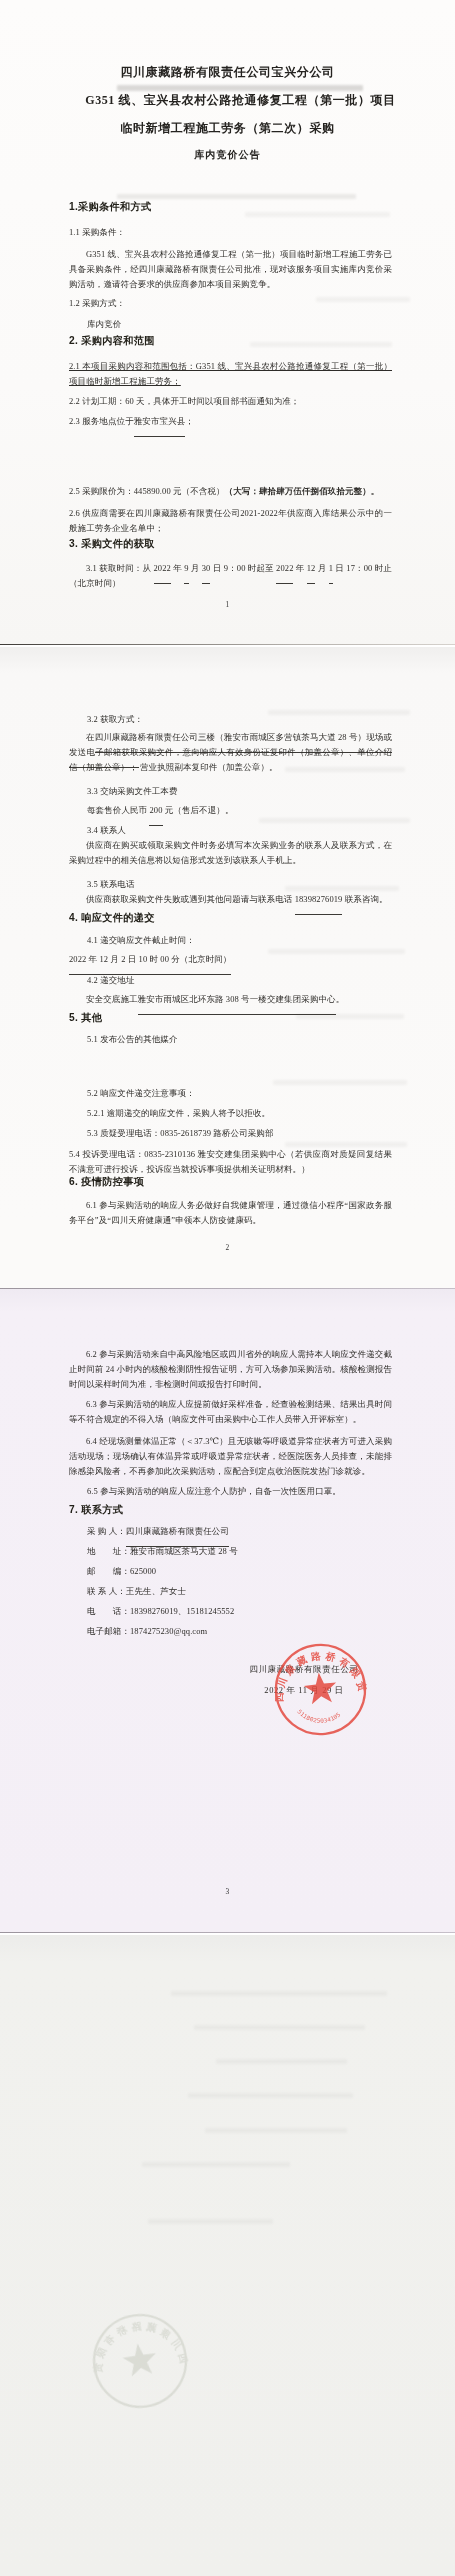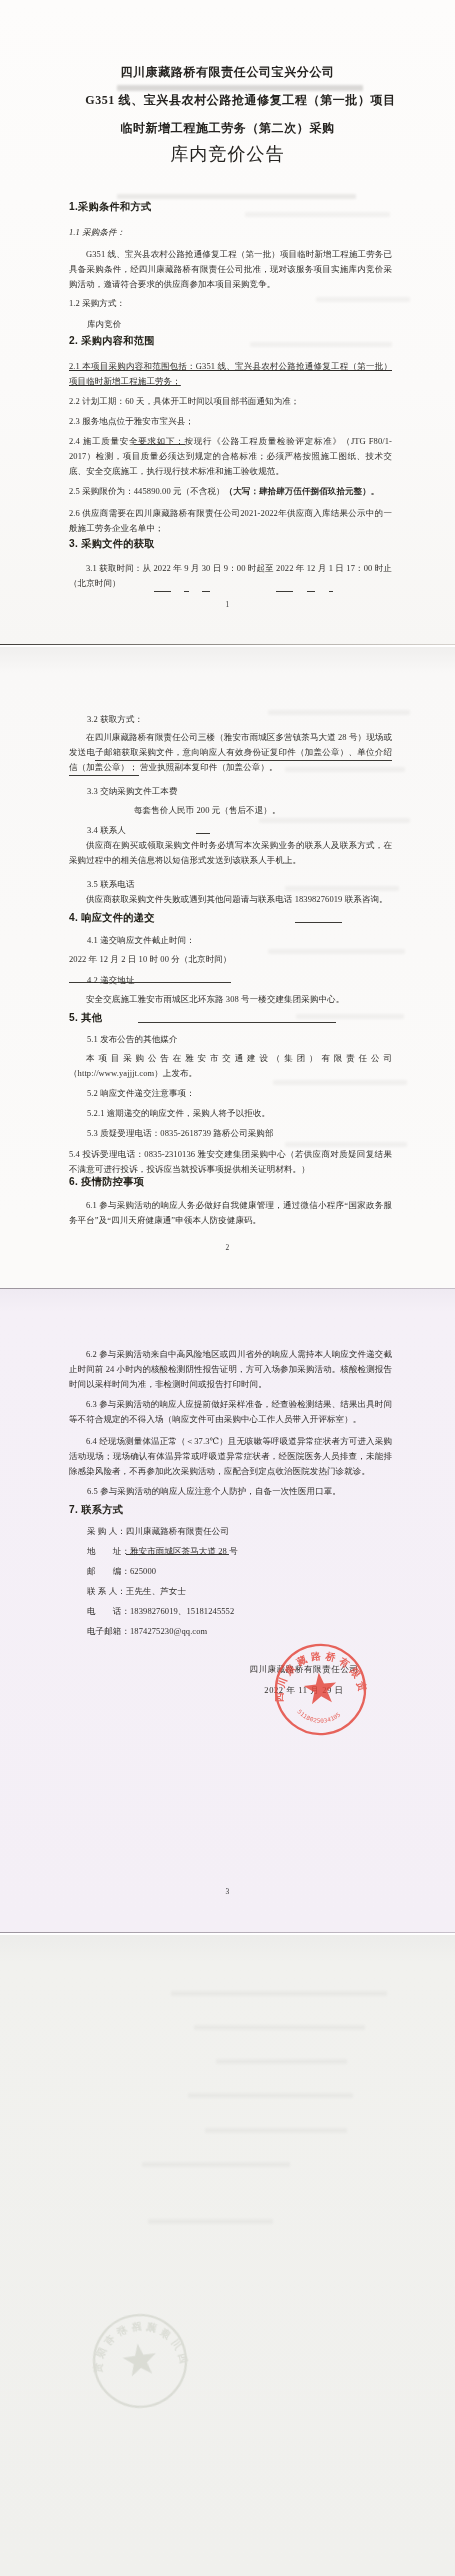--- a/index.html
+++ b/index.html
@@ -10,28 +10,28 @@
   .page-2{background:linear-gradient(180deg,#f0efee 0,#f9f8f7 26px,#fbfaf9 100%);}
   .page-3{background:linear-gradient(180deg,#efeaf2 0,#f5f0f7 23px,#f4eff6 100%);}
   .page-4{background:linear-gradient(180deg,#ececea 0,#f1f1ee 28.5px,#f0f0ed 100%);}
   .divider{position:absolute;left:0;width:455px;z-index:5;}
   .divider .dark{height:1.1px;background:linear-gradient(90deg,#3f3c38 0,#78746f 30%,#b5b1ac 65%,#d6d2cd 100%);}
   .divider .lite{height:2.3px;background:#ffffff;}
   .divider.soft .dark{background:linear-gradient(90deg,#9b949d 0,#b3acb6 50%,#c6bfc9 100%);}
   .blk{position:absolute;left:69px;width:323px;font-size:8.5px;line-height:15px;color:#2e2c29;
        letter-spacing:0.1px;}
   .title{left:0;width:455px;text-align:center;font-size:12px;line-height:17px;font-weight:bold;color:#252320;letter-spacing:0.6px;}
-  .title-lg{left:0;width:455px;text-align:center;font-size:18px;line-height:17px;font-weight:normal;color:#252320;letter-spacing:1.1px;}
+  .title-lg{left:0;width:455px;text-align:center;font-size:10px;line-height:17px;font-weight:bold;color:#252320;letter-spacing:1.1px;}
   .h1{font-family:"Liberation Sans","DejaVu Sans",sans-serif;font-weight:bold;font-size:10.2px;line-height:13.7px;color:#222019;letter-spacing:0.3px;}
   .para{text-align:justify;}
   .indent{text-indent:17px;}
   .item-indent,.kv{left:87px;width:306px;}
   .pageno{left:0;width:455px;text-align:center;font-size:7.4px;color:#333;}
   .sign{left:233px;width:142px;text-align:center;letter-spacing:0.6px;}
-  .u{border-bottom:0.6px solid #3c3a36;padding-bottom:18px;}
+  .u{border-bottom:0.6px solid #3c3a36;padding-bottom:10px;}
   .b{font-weight:bold;}
   .ghost{position:absolute;background:#55514c;opacity:.10;filter:blur(1.1px);border-radius:1.1px;z-index:1;}
   .ghost.strong{opacity:.20;filter:blur(0.9px);}
   .ghost.faint{opacity:.055;}
   .ghost4{position:absolute;background:#70706a;opacity:.06;filter:blur(0.9px);border-radius:1.1px;}
   .stamp{position:absolute;z-index:6;}
   .stamp-red{left:272px;top:352px;width:97px;height:97px;opacity:.82;transform:rotate(-6deg);}
   .stamp-ghost{left:90px;top:377px;width:100px;height:100px;opacity:.30;transform:scaleX(-1) rotate(8deg);filter:blur(0.6px);}
 </style>
 </head>
@@ -43,61 +43,59 @@
     <div class="ghost strong" style="top:85px;left:117px;width:246px;height:6.3px;"></div>
     <div class="ghost" style="top:194px;left:117px;width:239px;height:5.1px;"></div>
     <div class="ghost faint" style="top:212px;left:245px;width:145px;height:4.6px;"></div>
     <div class="ghost faint" style="top:297px;left:316px;width:94px;height:4.6px;"></div>
     <div class="ghost faint" style="top:342px;left:250px;width:142px;height:4.6px;"></div>
   <div class="blk title" style="top: 64px;"><span>四川康藏路桥有限责任公司宝兴分公司</span></div>
       <div class="blk title" style="top: 92px; margin-left: 13px;"><span>G351 线、宝兴县农村公路抢通修复工程（第一批）项目</span></div>
       <div class="blk title" style="top: 120px;"><span>临时新增工程施工劳务（第二次）采购</span></div>
       <div class="blk title-lg" style="top: 146px;"><span>库内竞价公告</span></div>
       <div class="blk h1" style="top: 200px;"><span>1.采购条件和方式</span></div>
-      <div class="blk item" style="top: 225px; font-style: italic;"><span>1.1 采购条件：</span></div>
+      <div class="blk item" style="top: 225px;"><span>1.1 采购条件：</span></div>
       <div class="blk para indent para" style="top: 247px;"><span>G351 线、宝兴县农村公路抢通修复工程（第一批）项目临时新增工程施工劳务已具备采购条件，经四川康藏路桥有限责任公司批准，现对该服务项目实施库内竞价采购活动，邀请符合要求的供应商参加本项目采购竞争。</span></div>
       <div class="blk item" style="top: 296px;"><span>1.2 采购方式：</span></div>
       <div class="blk item-indent" style="top: 317px;"><span>库内竞价</span></div>
       <div class="blk h1" style="top: 334px;"><span>2. 采购内容和范围</span></div>
       <div class="blk para para" style="top: 359px; text-decoration: underline;"><span>2.1 本项目采购内容和范围包括：G351 线、宝兴县农村公路抢通修复工程（第一批）项目临时新增工程施工劳务；</span></div>
       <div class="blk item" style="top: 394px;"><span>2.2 计划工期：60 天，具体开工时间以项目部书面通知为准；</span></div>
       <div class="blk item" style="top: 414px;"><span>2.3 服务地点位于</span><span class="u">雅安市宝兴县</span><span>；</span></div>
-      <div class="blk para para" style="top: 434px;"><span>2.4 施工质量安全要求如下：按现行《公路工程质量检验评定标准》（JTG F80/1-2017）检测，项目质量必须达到规定的合格标准；必须严格按照施工图纸、技术交底、安全交底施工，执行现行技术标准和施工验收规范。</span></div>
       <div class="blk item" style="top: 484px;"><span>2.5 采购限价为：445890.00 元（不含税）</span><span class="b">（大写：肆拾肆万伍仟捌佰玖拾元整）。</span></div>
       <div class="blk para para" style="top: 506px;"><span>2.6 供应商需要在四川康藏路桥有限责任公司2021-2022年供应商入库结果公示中的一般施工劳务企业名单中；</span></div>
       <div class="blk h1" style="top: 537px;"><span>3. 采购文件的获取</span></div>
       <div class="blk para indent para" style="top: 561px;"><span>3.1 获取时间：从 </span><span class="u">2022</span><span> 年 </span><span class="u">9</span><span> 月 </span><span class="u">30</span><span> 日 9：00 时起至 </span><span class="u">2022</span><span> 年 </span><span class="u">12</span><span> 月 </span><span class="u">1</span><span> 日 17：00 时止（北京时间）</span></div>
       <div class="blk pageno" style="top: 597px;"><span>1</span></div>
     </section>
 
   <section class="page page-2" style="top: 647px; height: 574px;">
     <div class="ghost faint" style="top:63px;left:268px;width:142px;height:5.1px;"></div>
     <div class="ghost faint" style="top:120px;left:285px;width:120px;height:4.6px;"></div>
     <div class="ghost faint" style="top:171px;left:259px;width:151px;height:4.6px;"></div>
     <div class="ghost faint" style="top:239px;left:285px;width:114px;height:4.6px;"></div>
     <div class="ghost faint" style="top:302px;left:268px;width:137px;height:4.6px;"></div>
     <div class="ghost faint" style="top:367px;left:296px;width:108px;height:4.6px;"></div>
     <div class="ghost faint" style="top:433px;left:273px;width:134px;height:4.6px;"></div>
     <div class="ghost faint" style="top:495px;left:285px;width:122px;height:4.6px;"></div>
   <div class="blk item-indent" style="top: 65px;"><span>3.2 获取方式：</span></div>
       <div class="blk para indent para" style="top: 83px;"><span>在</span><span class="u">四川康藏路桥有限责任公司三楼（雅安市雨城区多营镇茶马大道 28 号）现场或发送电子邮箱获取</span><span>采购文件，意向响应人有效身份证复印件（加盖公章）、单位介绍信（加盖公章）； 营业执照副本复印件（加盖公章）。</span></div>
       <div class="blk item-indent" style="top: 137px;"><span>3.3 交纳采购文件工本费</span></div>
-      <div class="blk item-indent" style="top: 156px; margin-left: 47px;"><span>每套售价人民币 </span><span class="u">200</span><span> 元（售后不退）。</span></div>
+      <div class="blk item-indent" style="top: 156px;"><span>每套售价人民币 </span><span class="u">200</span><span> 元（售后不退）。</span></div>
       <div class="blk item-indent" style="top: 176px;"><span>3.4 联系人</span></div>
       <div class="blk para indent para" style="top: 191px;"><span>供应商在购买或领取采购文件时务必填写本次采购业务的联系人及联系方式，在采购过程中的相关信息将以短信形式发送到该联系人手机上。</span></div>
       <div class="blk item-indent" style="top: 230px;"><span>3.5 联系电话</span></div>
       <div class="blk para indent para" style="top: 245px;"><span>供应商获取采购文件失败或遇到其他问题请与联系电话 </span><span class="u">18398276019</span><span> 联系咨询。</span></div>
       <div class="blk h1" style="top: 264px;"><span>4. 响应文件的递交</span></div>
       <div class="blk item-indent" style="top: 286px;"><span>4.1 递交响应文件截止时间：</span></div>
       <div class="blk item" style="top: 305px;"><span class="u">2022 年 12 月 2 日 10 时 00 分（北京时间）</span></div>
       <div class="blk item-indent" style="top: 326px;"><span>4.2 递交地址</span></div>
       <div class="blk para indent para" style="top: 345px;"><span>安全交底施工</span><span class="u">雅安市雨城区北环东路 308 号一楼交建集团采购中心</span><span>。</span></div>
       <div class="blk h1" style="top: 364px;"><span>5. 其他</span></div>
       <div class="blk item-indent" style="top: 385px;"><span>5.1 发布公告的其他媒介</span></div>
-      <div class="blk para indent para" style="top: 404px;"><span>本项目采购公告在雅安市交通建设（集团）有限责任公司（http://www.yajjjt.com）上发布。</span></div>
       <div class="blk item-indent" style="top: 439px;"><span>5.2 响应文件递交注意事项：</span></div>
       <div class="blk item-indent" style="top: 459px;"><span>5.2.1 逾期递交的响应文件，采购人将予以拒收。</span></div>
       <div class="blk item-indent" style="top: 479px;"><span>5.3 质疑受理电话：0835-2618739 路桥公司采购部</span></div>
       <div class="blk para para" style="top: 500px;"><span>5.4 投诉受理电话：0835-2310136 雅安交建集团采购中心（若供应商对质疑回复结果不满意可进行投诉，投诉应当就投诉事项提供相关证明材料。）</span></div>
       <div class="blk h1" style="top: 528px;"><span>6. 疫情防控事项</span></div>
       <div class="blk para indent para" style="top: 551px;"><span>6.1 参与采购活动的响应人务必做好自我健康管理，通过微信小程序“国家政务服务平台”及“四川天府健康通”申领本人防疫健康码。</span></div>
       <div class="blk pageno" style="top: 593px;"><span>2</span></div>
     </section>
 
   <section class="page page-3" style="top: 1289px; height: 643px;">

